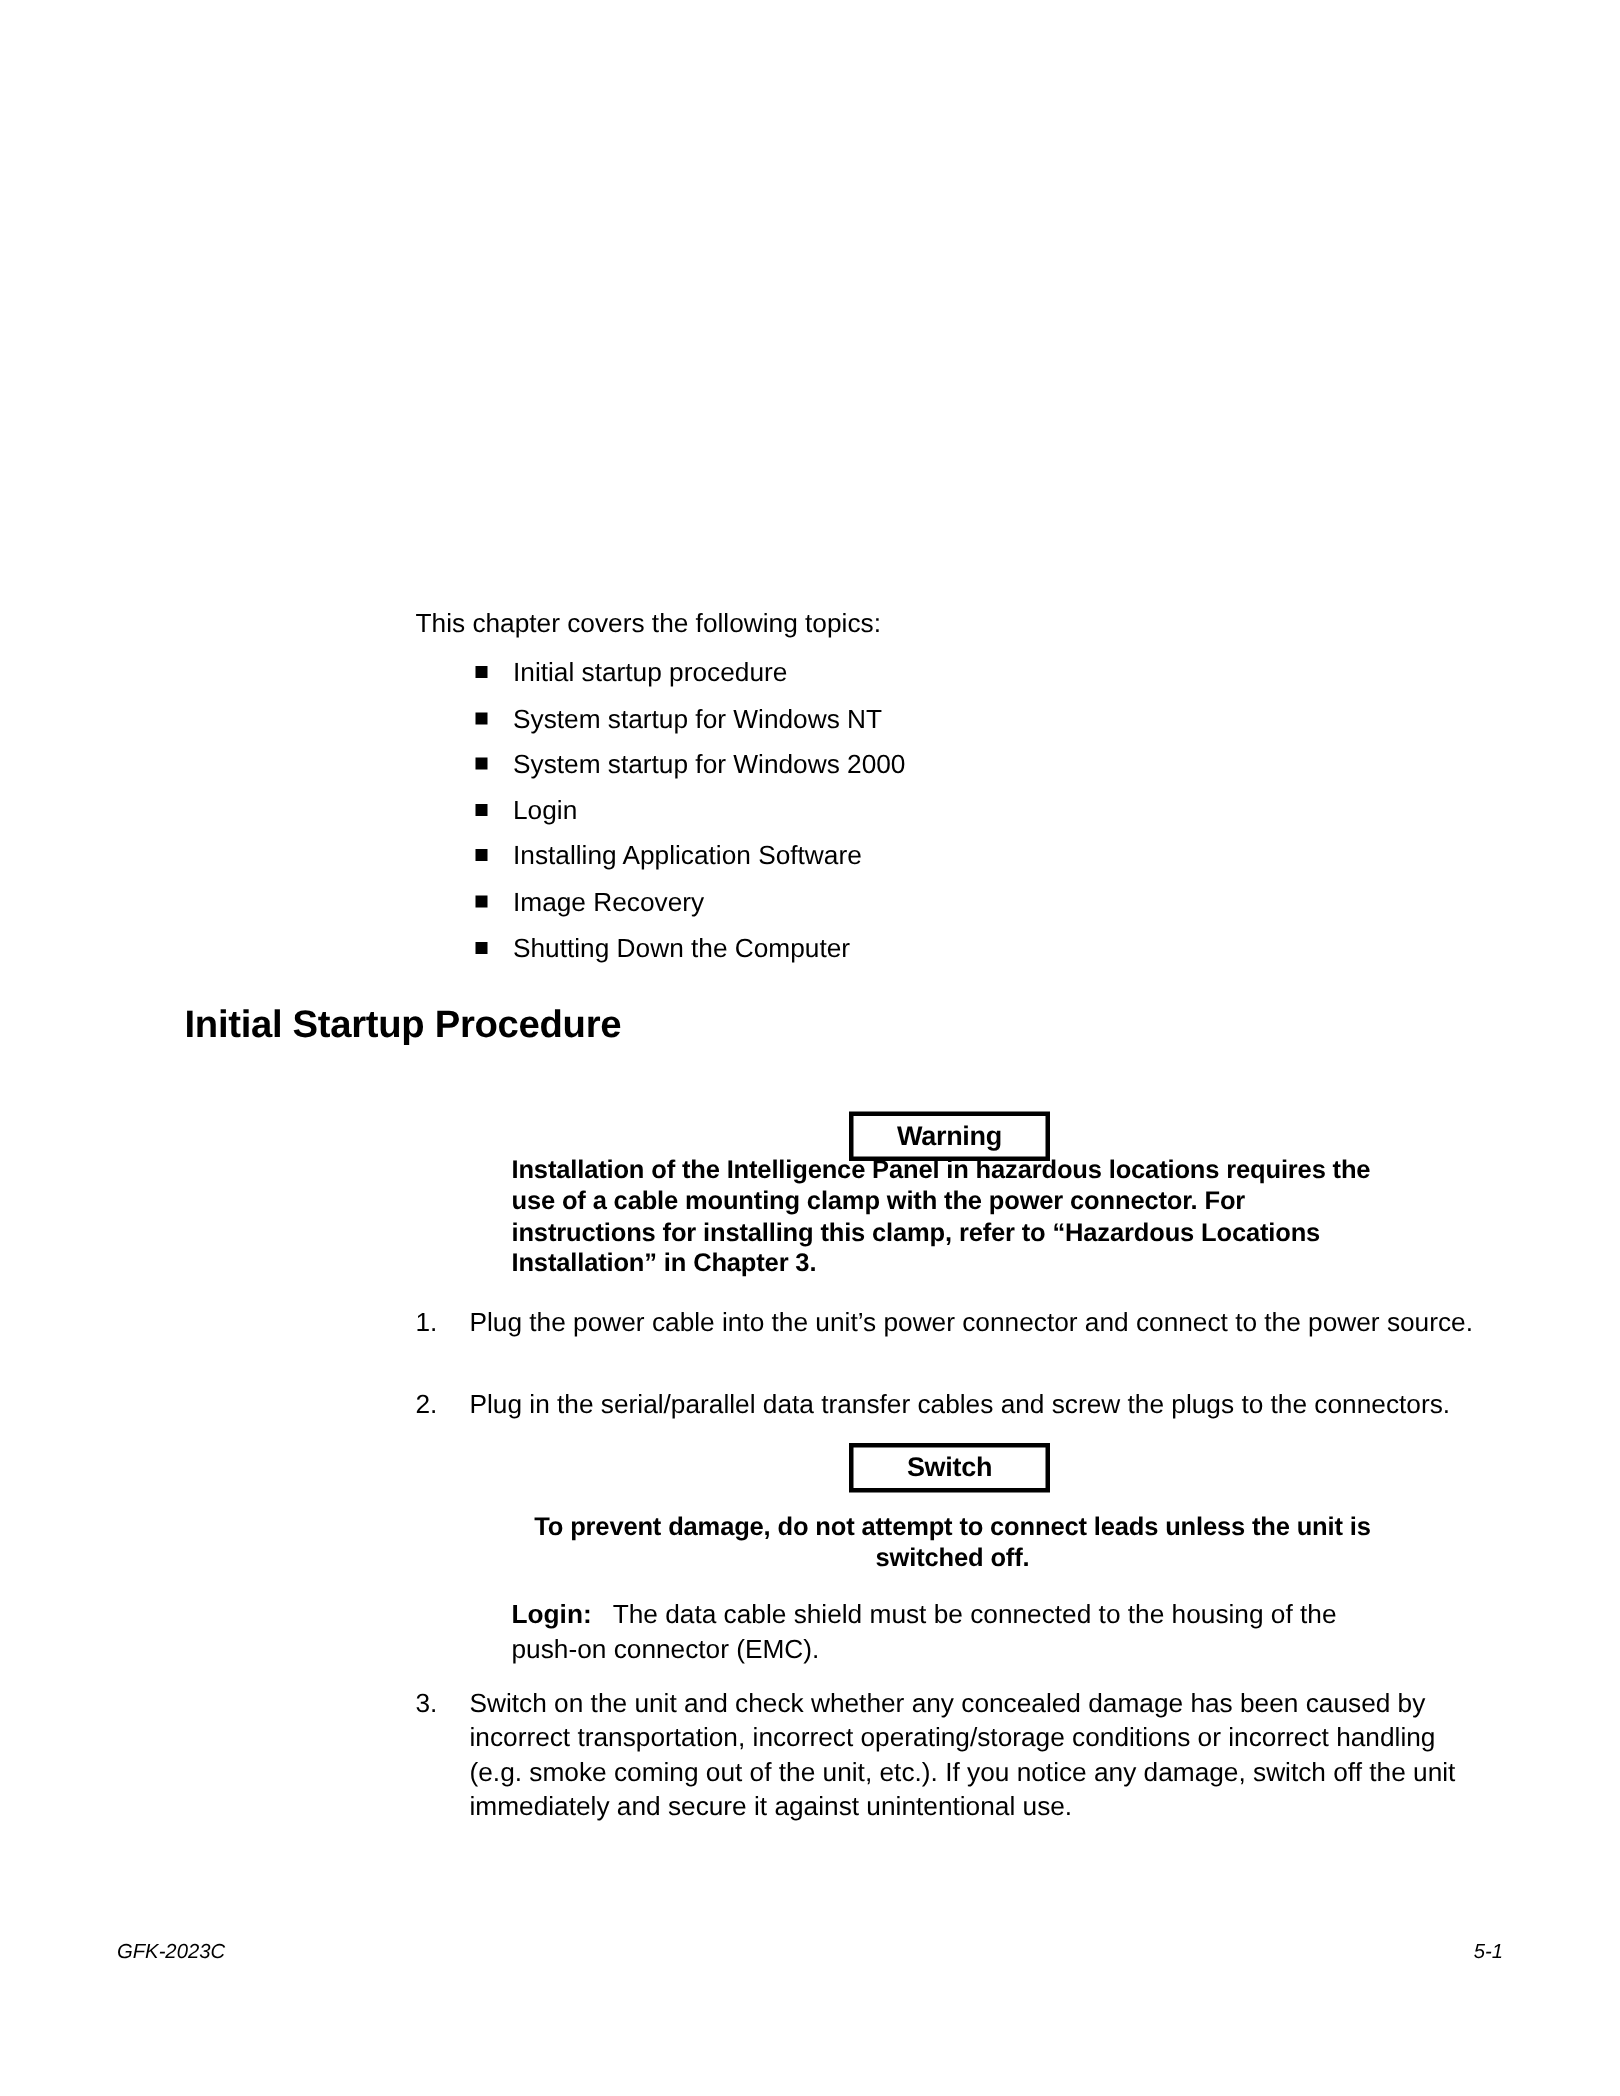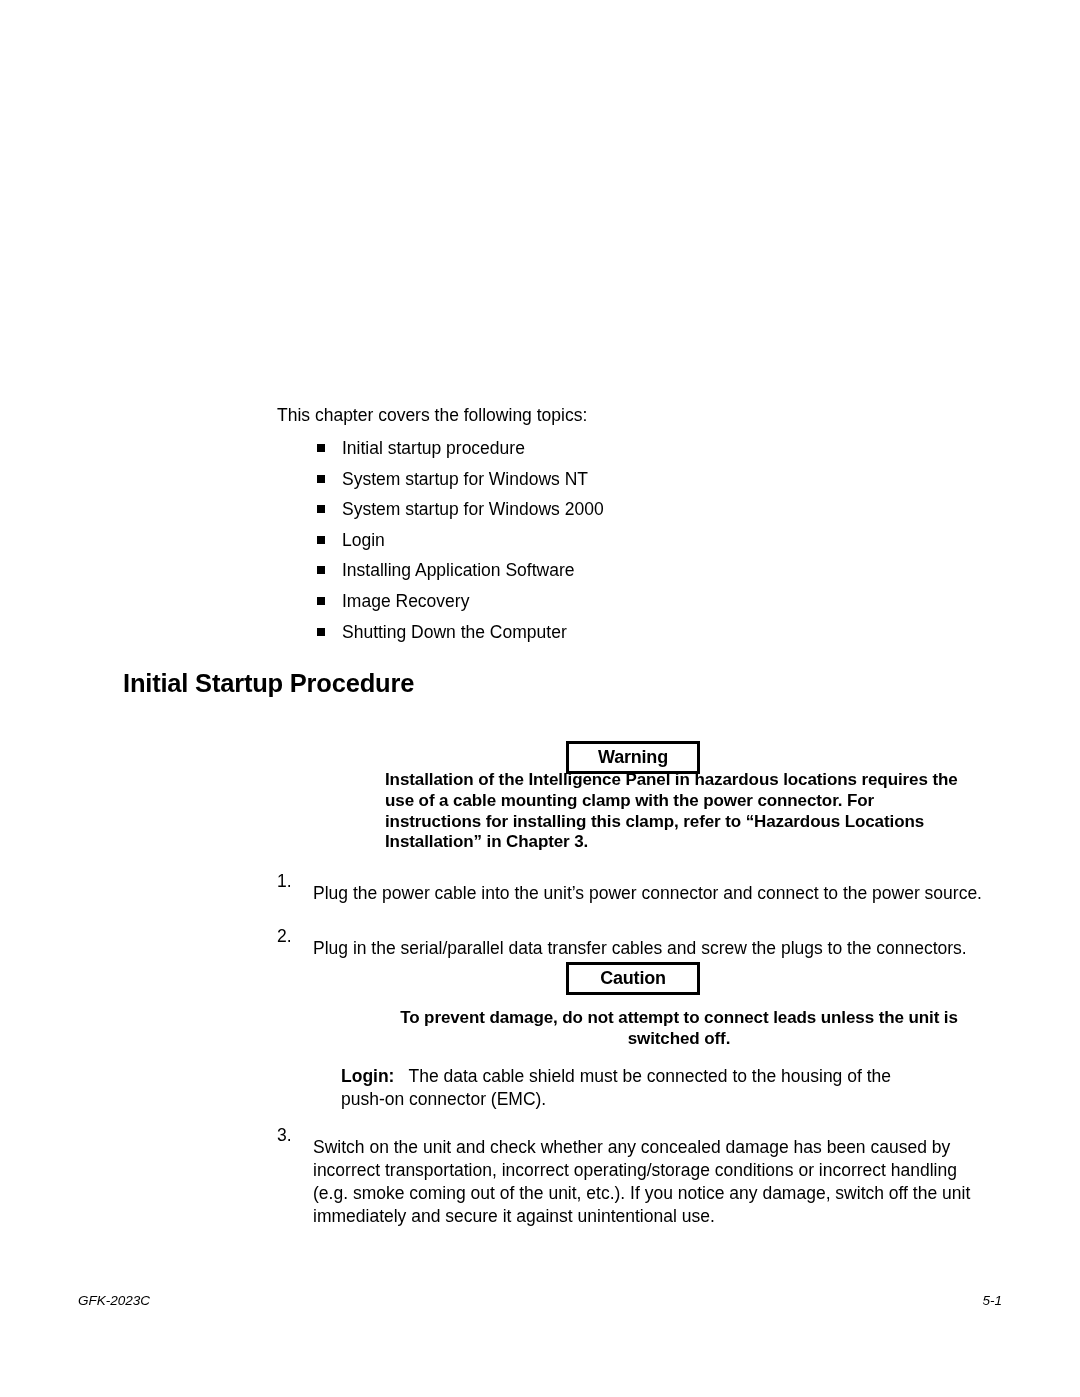--- a/index.html
+++ b/index.html
@@ -175,21 +175,20 @@
   .alert-box.caution { left: 566px; top: 962px; }
 
   .alert-text {
     position: absolute;
     left: 341px;
     width: 588px;
     font-weight: bold;
     font-size: 17px;
     line-height: 20.8px;
     letter-spacing: -0.1px;
-    margin-left: 44px;
   }
   .alert-text.warning-text { top: 770px; }
   .alert-text.caution-text { top: 1008px; text-align: center; }
 
   
   .step {
     position: absolute;
     left: 277px;
     width: 716px;
     font-size: 17.5px;
@@ -197,21 +196,20 @@
   }
   .step .num {
     position: absolute;
     left: 0;
     top: 0;
     width: 30px;
   }
   .step .body {
     margin-left: 36px;
     display: block;
-    margin-top: 12px;
   }
   .step.step1 { top: 870px; }
   .step.step2 { top: 925px; }
   .step.step3 { top: 1124px; }
 
   .note-block {
     position: absolute;
     left: 341px;
     top: 1065px;
     width: 560px;
@@ -297,21 +295,21 @@
     <span class="num">1.</span>
     <span class="body">Plug the power cable into the unit’s power connector and connect to the power source.</span>
   </div>
 
   <div class="step step2">
     <span class="num">2.</span>
     <span class="body">Plug in the serial/parallel data transfer cables and screw the plugs to the connectors.</span>
   </div>
 
   <div class="alert-box caution">
-    <span>Caution</span>
+    <span>Switch</span>
   </div>
 
   <div class="alert-text caution-text">To prevent damage, do not attempt to connect leads unless the unit is switched off.</div>
 
   <div class="note-block">
     <span class="note-label">Login:</span><span class="note-text">The data cable shield must be connected to the housing of the push-on connector (EMC).</span>
   </div>
 
   <div class="step step3">
     <span class="num">3.</span>

